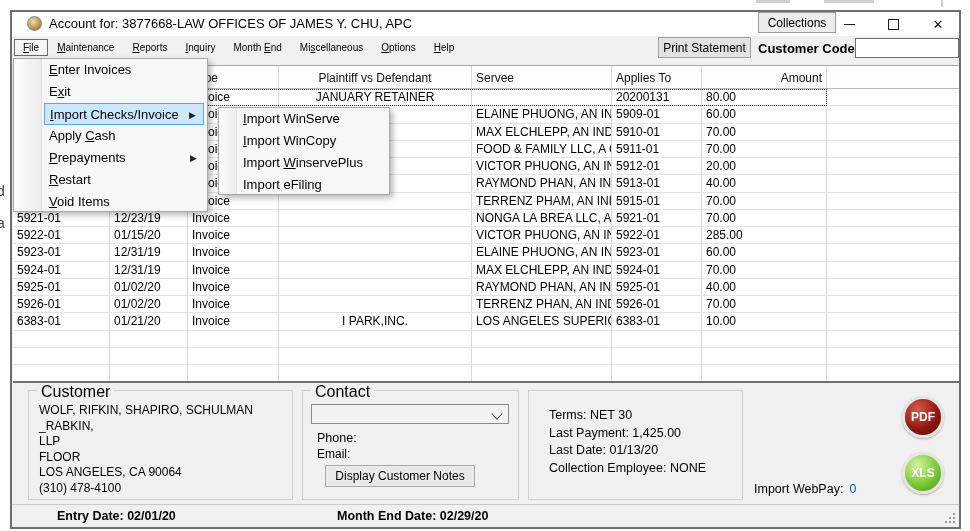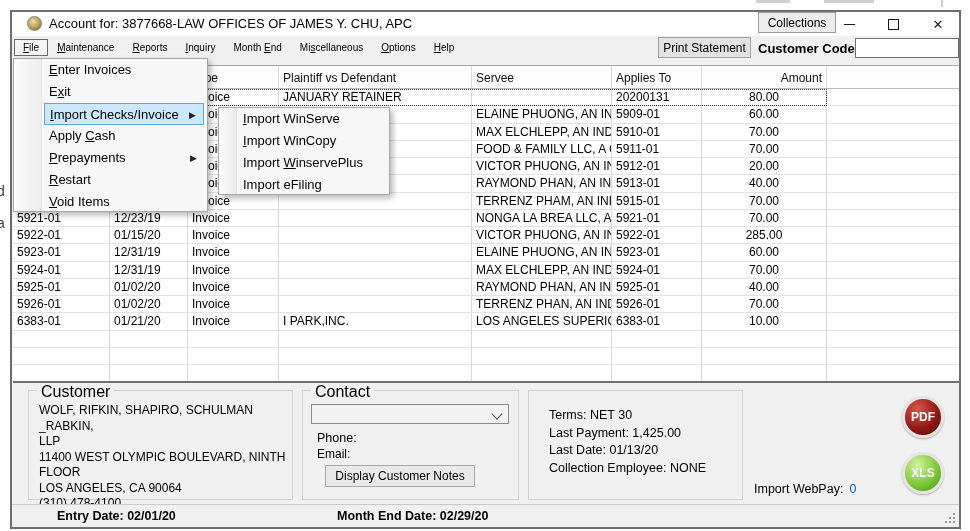--- a/index.html
+++ b/index.html
@@ -39,22 +39,22 @@
   .grid{position:absolute;left:1px;top:53px;width:946px;height:318px;background:#fff;
         border-top:1px solid #a8a8a8;border-bottom:2px solid #707070;box-sizing:border-box;overflow:hidden;}
   .ghead{display:flex;height:23px;background:#fdfdfd;border-bottom:1px solid #b9b9b9;box-sizing:border-box;}
   .ghead .c{font-size:12px;color:#111;padding-top:4px;}
   .trow{display:flex;height:17.25px;}
   .row-cells{display:flex;width:814px;box-sizing:border-box;}
   .trow.selected .row-cells{outline:1px dotted #333;outline-offset:-1px;}
   .c{box-sizing:border-box;padding:0 4px;font-size:12px;white-space:nowrap;overflow:hidden;
      border-right:1px solid #d9d9d9;line-height:17px;}
   .trow .c{border-bottom:1px solid #e3e3e3;}
-  .c1{width:97px;} .c2{width:78px;} .c3{width:91px;} .c4{width:193px;}
-  .c5{width:140px;} .c6{width:90px;} .c7{width:125px;text-align:center;}
+  .c1{width:97px;} .c2{width:78px;} .c3{width:91px;} .c4{width:193px;text-align:center;}
+  .c5{width:140px;} .c6{width:90px;} .c7{width:125px;text-align:left;}
   .cf{flex:1;border-right:none;}
   .ghead .c7{text-align:right;}
 
   
   .menu{position:absolute;background:#f7f7f7;border:1px solid #a8a8a8;
         box-shadow:3px 3px 6px rgba(0,0,0,.28);box-sizing:border-box;z-index:20;}
   .file-menu{left:1px;top:46px;width:195px;height:154px;}
   .file-menu::before,.sub-menu::before{content:'';position:absolute;left:0;top:0;bottom:0;
         background:linear-gradient(to right,#fcfcfc,#ececec);border-right:1px solid #e4e4e4;}
   .file-menu::before{width:27px;} .sub-menu::before{width:17px;}
@@ -439,21 +439,20 @@
         <span>Import eFiling</span>
       </div>
       </div>
 
     <div class="gbox cust-box">
       <div class="gtitle">Customer</div>
       <div class="cust-lines">
 
       <div>WOLF, RIFKIN, SHAPIRO, SCHULMAN _RABKIN,</div>
           <div>LLP</div>
-          <div>11400 WEST OLYMPIC BOULEVARD, NINTH</div>
           <div>FLOOR</div>
           <div>LOS ANGELES, CA 90064</div>
           <div>(310) 478-4100</div>
         </div>
     </div>
 
     <div class="gbox contact-box">
       <div class="gtitle">Contact</div>
       <div class="combo">
         <span></span>

